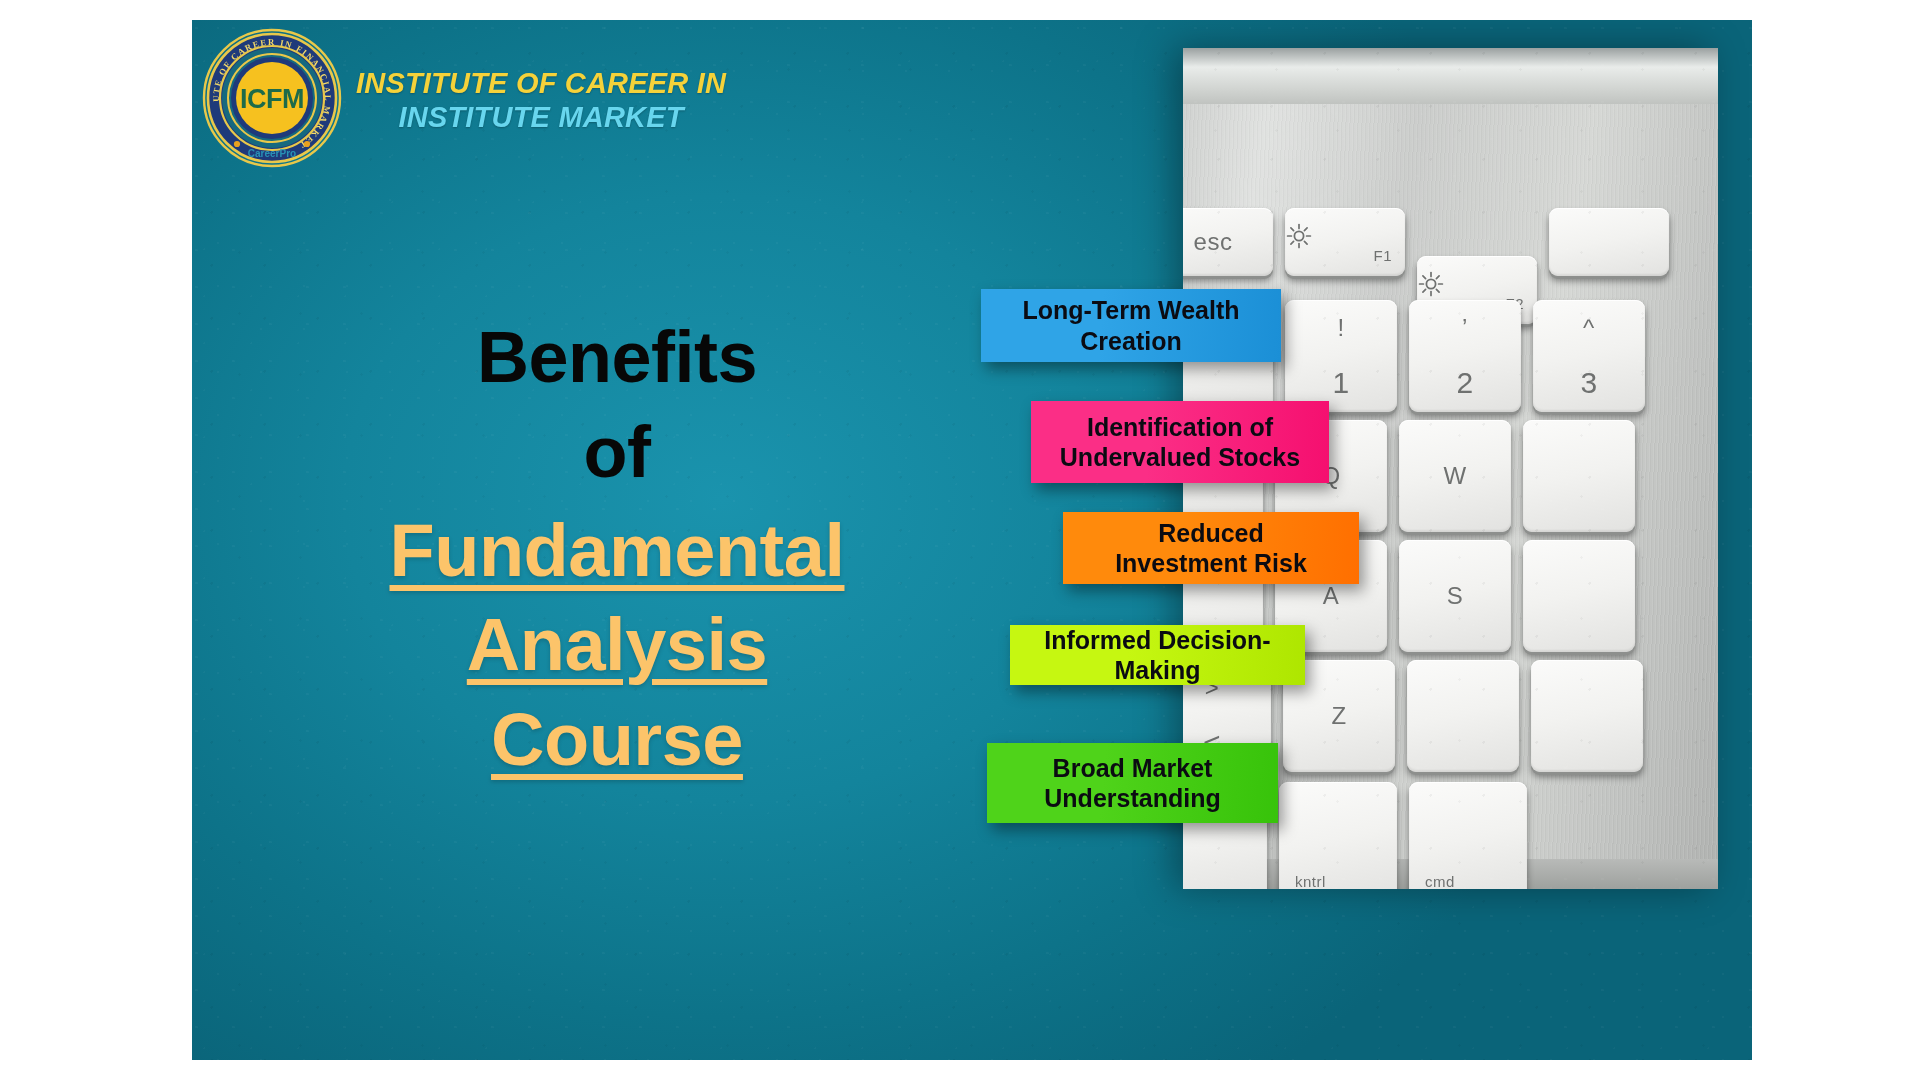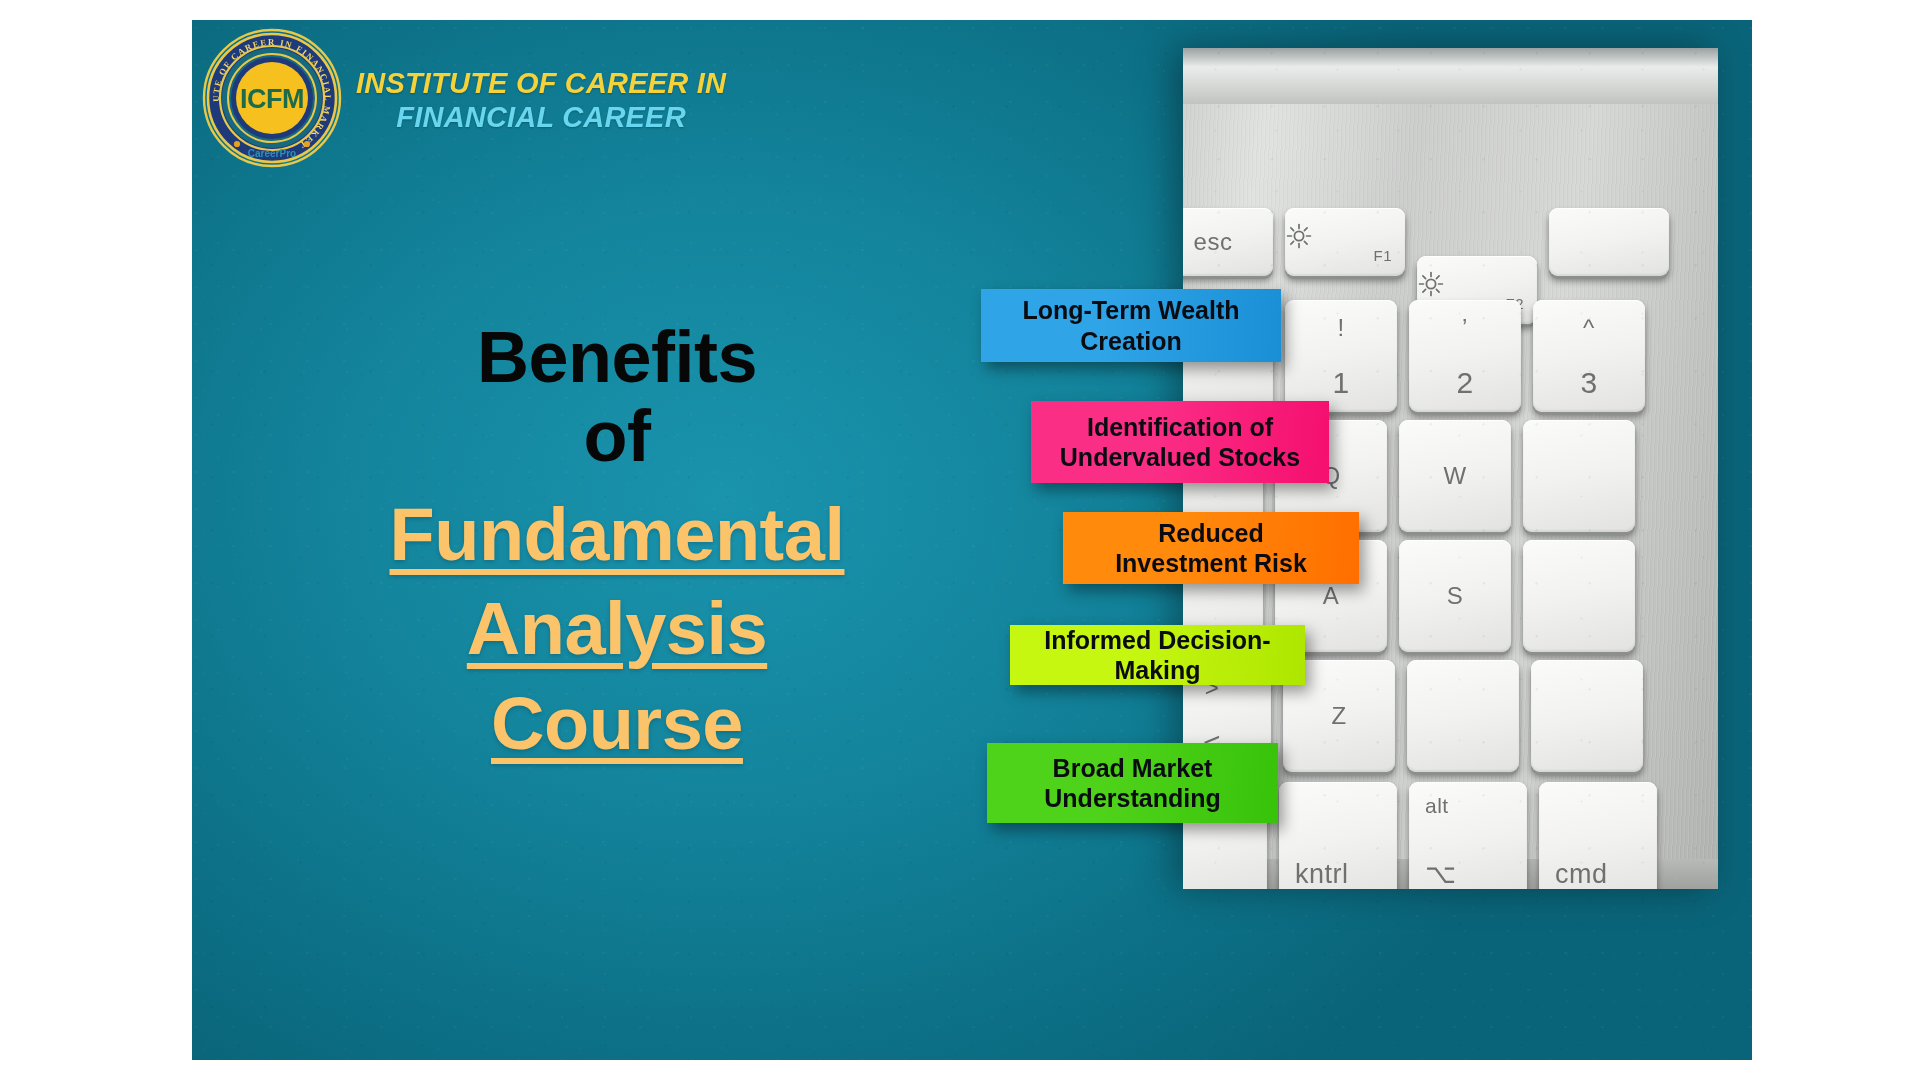--- a/index.html
+++ b/index.html
@@ -103,21 +103,21 @@
     color: #6f7170;
     font-size: 23px;
     display: flex;
     align-items: center;
     justify-content: center;
     font-weight: 400;
     letter-spacing: .5px;
     overflow: hidden;
   }
   .key .kl-tl { position: absolute; left: 16px; top: 12px;  font-size: 21px; }
-  .key .kl-bl { position: absolute; left: 16px; bottom: 10px; font-size: 27px; }
+  .key .kl-bl { position: absolute; left: 16px; bottom: 10px; font-size: 15px; }
   .key .kl-tc { position: absolute; left: 0; right: 0; top: 14px; text-align: center; font-size: 24px; }
   .key .kl-bc { position: absolute; left: 0; right: 0; bottom: 12px; text-align: center; font-size: 30px; }
   .key .kl-fn { position: absolute; right: 13px; bottom: 12px; font-size: 15px; letter-spacing: .5px; }
   .key .kl-ctr { font-size: 24px; }
 
   .sun-icon { display: block; }
 
   
   #brand-header {
     position: absolute;
@@ -164,21 +164,21 @@
     text-align: center;
     z-index: 5;
   }
   .hl-black {
     color: #070707;
     font-weight: 700;
     font-size: 72px;
     line-height: 1.04;
     letter-spacing: -.5px;
   }
-  #hl-of { margin-top: 4px; }
+  #hl-of { margin-top: 20px; }
   .hl-gold {
     color: #fcc46a;
     font-weight: 700;
     font-size: 74px;
     line-height: 1.28;
     letter-spacing: -.5px;
     text-decoration: underline;
     text-decoration-thickness: 6px;
     text-underline-offset: 9px;
     text-shadow: 0 2px 4px rgba(0,0,0,.18);
@@ -302,24 +302,20 @@
             </div>
             <div class="key" style="width: 112px; height: 112px;"></div>
             <div class="key" style="width: 112px; height: 112px;"></div>
           </div>
           <div class="kb-row" style="top: 734px; left: -34px;">
             <div class="key" style="width: 118px; height: 118px;"></div>
             <div class="key" style="width: 118px; height: 118px;">
               <span class="kl-bl">kntrl</span>
             </div>
             <div class="key" style="width: 118px; height: 118px;">
-              <span class="kl-tl">alt</span>
-              <span class="kl-bl">⌥</span>
-            </div>
-            <div class="key" style="width: 118px; height: 118px;">
               <span class="kl-bl">cmd</span>
             </div>
           </div>
         </div>
     </div>
 
     <div id="brand-header">
 
       <div id="logo-seal">
         <svg viewBox="0 0 140 140" width="140" height="140" aria-hidden="true">
@@ -348,21 +344,21 @@
 
           <text x="70" y="80" text-anchor="middle" font-family="'Liberation Sans', sans-serif" font-size="27" font-weight="700" fill="#1d6b4a" letter-spacing="-0.5">ICFM</text>
 
           <text x="70" y="129" text-anchor="middle" font-family="'Liberation Sans', sans-serif" font-size="10" font-weight="700" fill="#2aa2c0" opacity=".85">CareerPro</text>
         </svg>
         <span class="sr-only">INSTITUTE OF CAREER IN FINANCIAL MARKET</span>
       </div>
 
       <div id="brand-text">
         <div id="brand-line1">INSTITUTE OF CAREER IN</div>
-        <div id="brand-line2">FINANCIAL CAREER</div>
+        <div id="brand-line2">INSTITUTE MARKET</div>
       </div>
     </div>
 
     <div id="headline-block">
       <div class="hl-black">Benefits</div>
       <div class="hl-black" id="hl-of">of</div>
       <div id="hl-gold-wrap">
         <div class="hl-gold">Fundamental</div>
         <div class="hl-gold">Analysis</div>
         <div class="hl-gold">Course</div>

